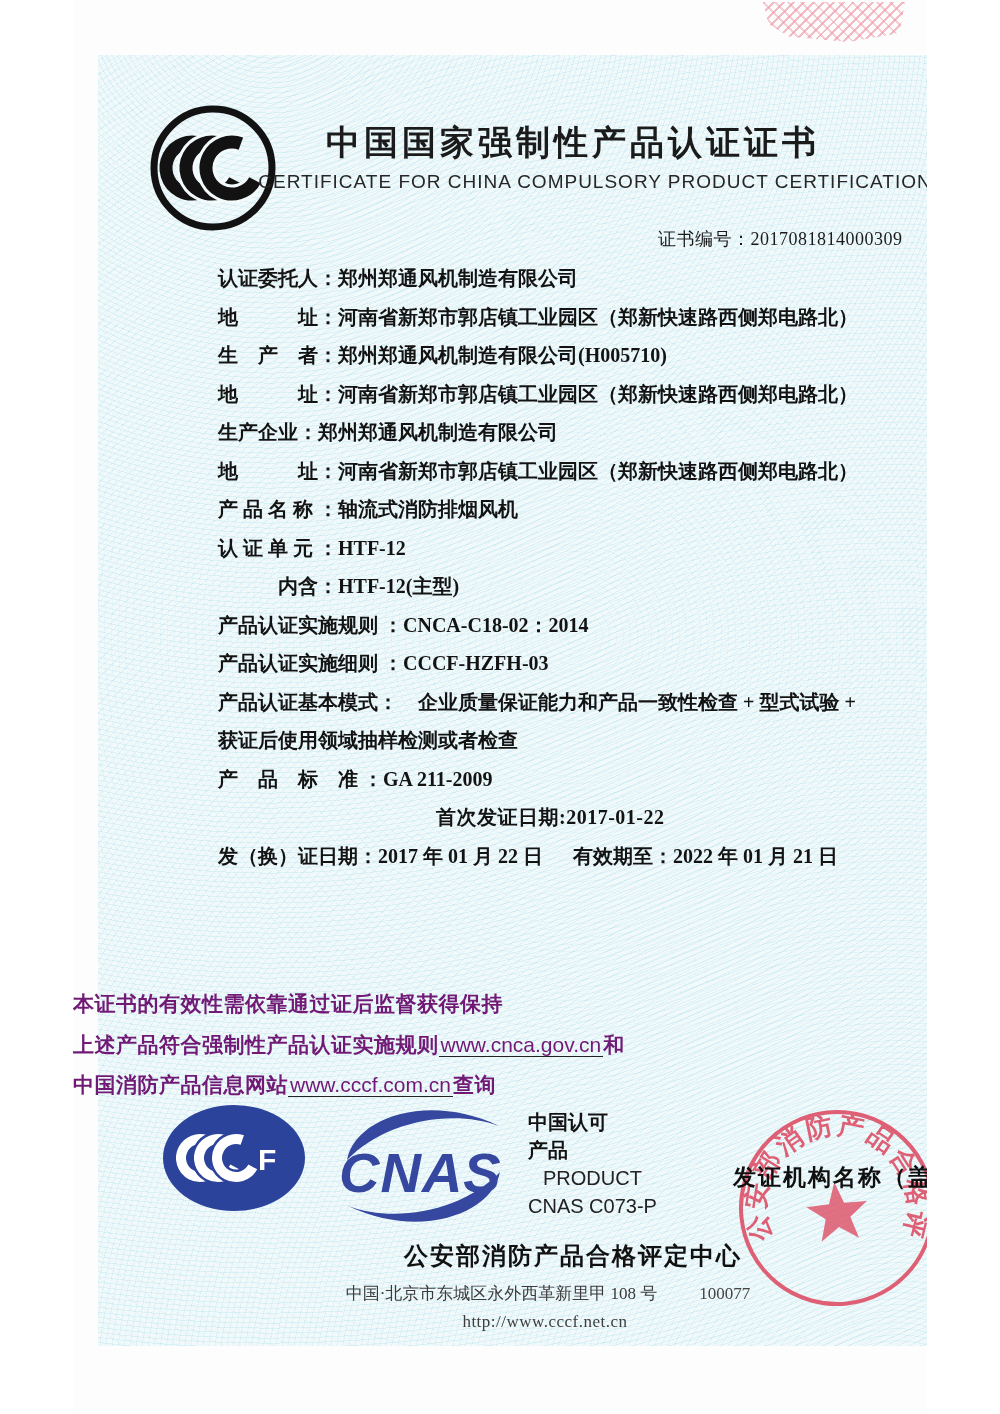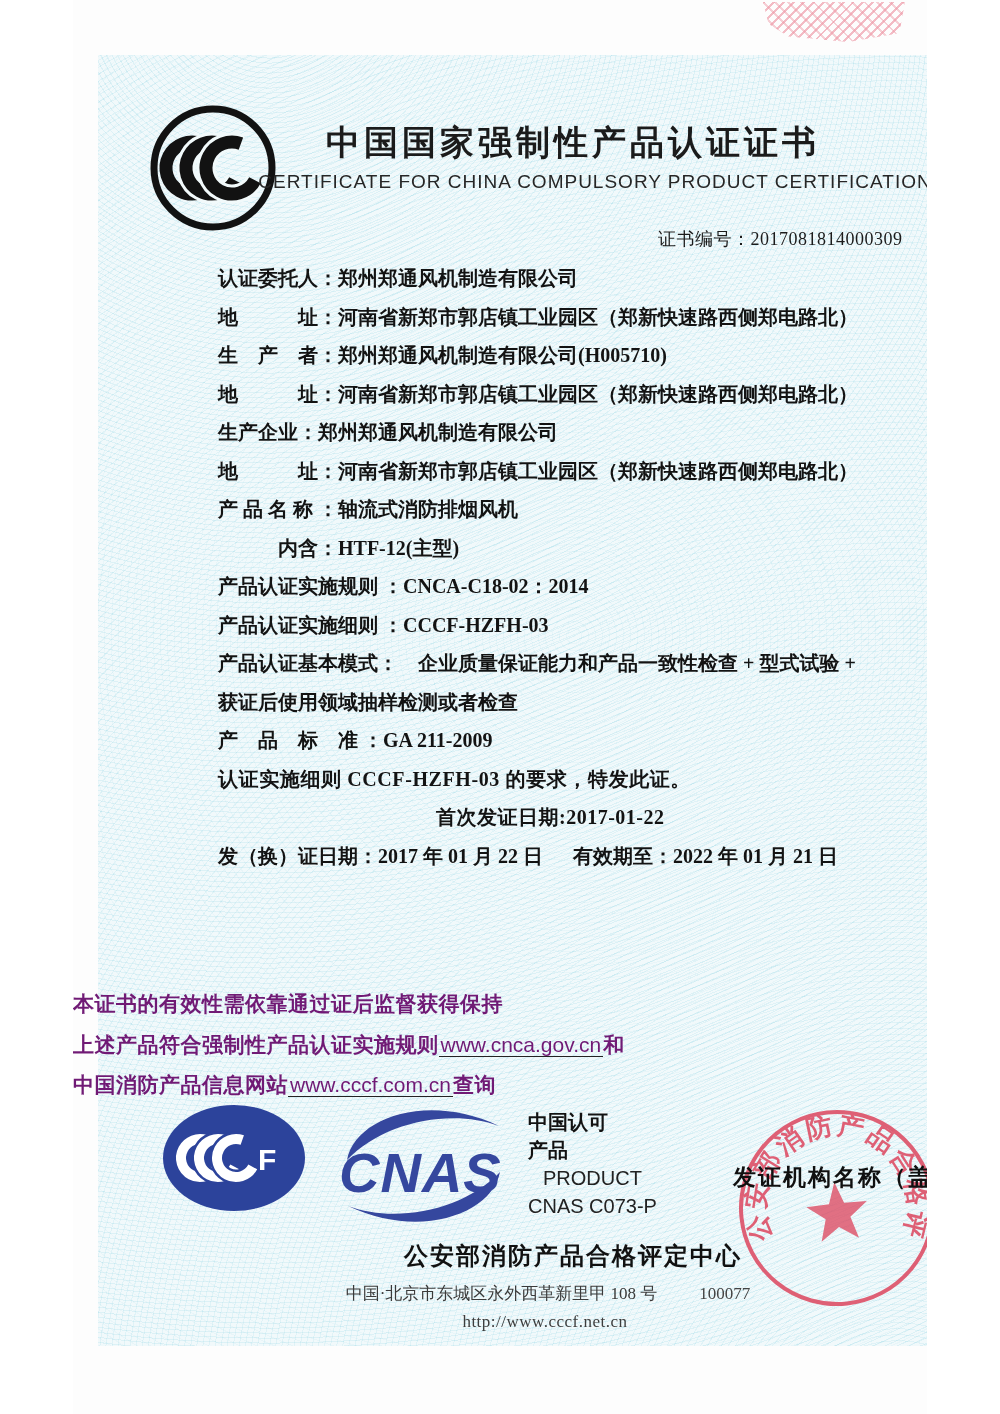--- a/index.html
+++ b/index.html
@@ -107,28 +107,28 @@
   </div>
 
   <div class="rows">
     <div class="row"><span class="lab">认证委托人：</span><span class="val">郑州郑通风机制造有限公司</span></div>
     <div class="row"><span class="lab">地　　　址：</span><span class="val">河南省新郑市郭店镇工业园区（郑新快速路西侧郑电路北）</span></div>
     <div class="row"><span class="lab">生　产　者：</span><span class="val">郑州郑通风机制造有限公司(H005710)</span></div>
     <div class="row"><span class="lab">地　　　址：</span><span class="val">河南省新郑市郭店镇工业园区（郑新快速路西侧郑电路北）</span></div>
     <div class="row"><span class="lab">生产企业：</span><span class="val">郑州郑通风机制造有限公司</span></div>
     <div class="row"><span class="lab">地　　　址：</span><span class="val">河南省新郑市郭店镇工业园区（郑新快速路西侧郑电路北）</span></div>
     <div class="row"><span class="lab">产 品 名 称 ：</span><span class="val">轴流式消防排烟风机</span></div>
+    <div class="row"><span class="lab">认 证 单 元 ：</span><span class="val">HTF-12</span></div>
     <div class="row"><span class="lab">　　　内含：</span><span class="val">HTF-12(主型)</span></div>
     <div class="row"><span class="lab">产品认证实施规则 ：</span><span class="val">CNCA-C18-02：2014</span></div>
     <div class="row"><span class="lab">产品认证实施细则 ：</span><span class="val">CCCF-HZFH-03</span></div>
     <div class="row"><span class="lab">产品认证基本模式：</span><span class="val">　企业质量保证能力和产品一致性检查 + 型式试验 +</span></div>
     <div class="row"><span class="lab"></span><span class="val">获证后使用领域抽样检测或者检查</span></div>
     <div class="row"><span class="lab">产　品　标　准 ：</span><span class="val">GA 211-2009</span></div>
 
-    <div class="row statement">认证实施细则 CCCF-HZFH-03 的要求，特发此证。</div>
 
     <div class="row first-issue">首次发证日期:2017-01-22</div>
 
     <div class="row issue-date">
       <span>发（换）证日期：</span><span>2017 年 01 月 22 日</span><span class="gap"></span><span>有效期至：</span><span>2022 年 01 月 21 日</span>
     </div>
   </div>
 
   <div class="notes">
     <div>本证书的有效性需依靠通过证后监督获得保持</div>

